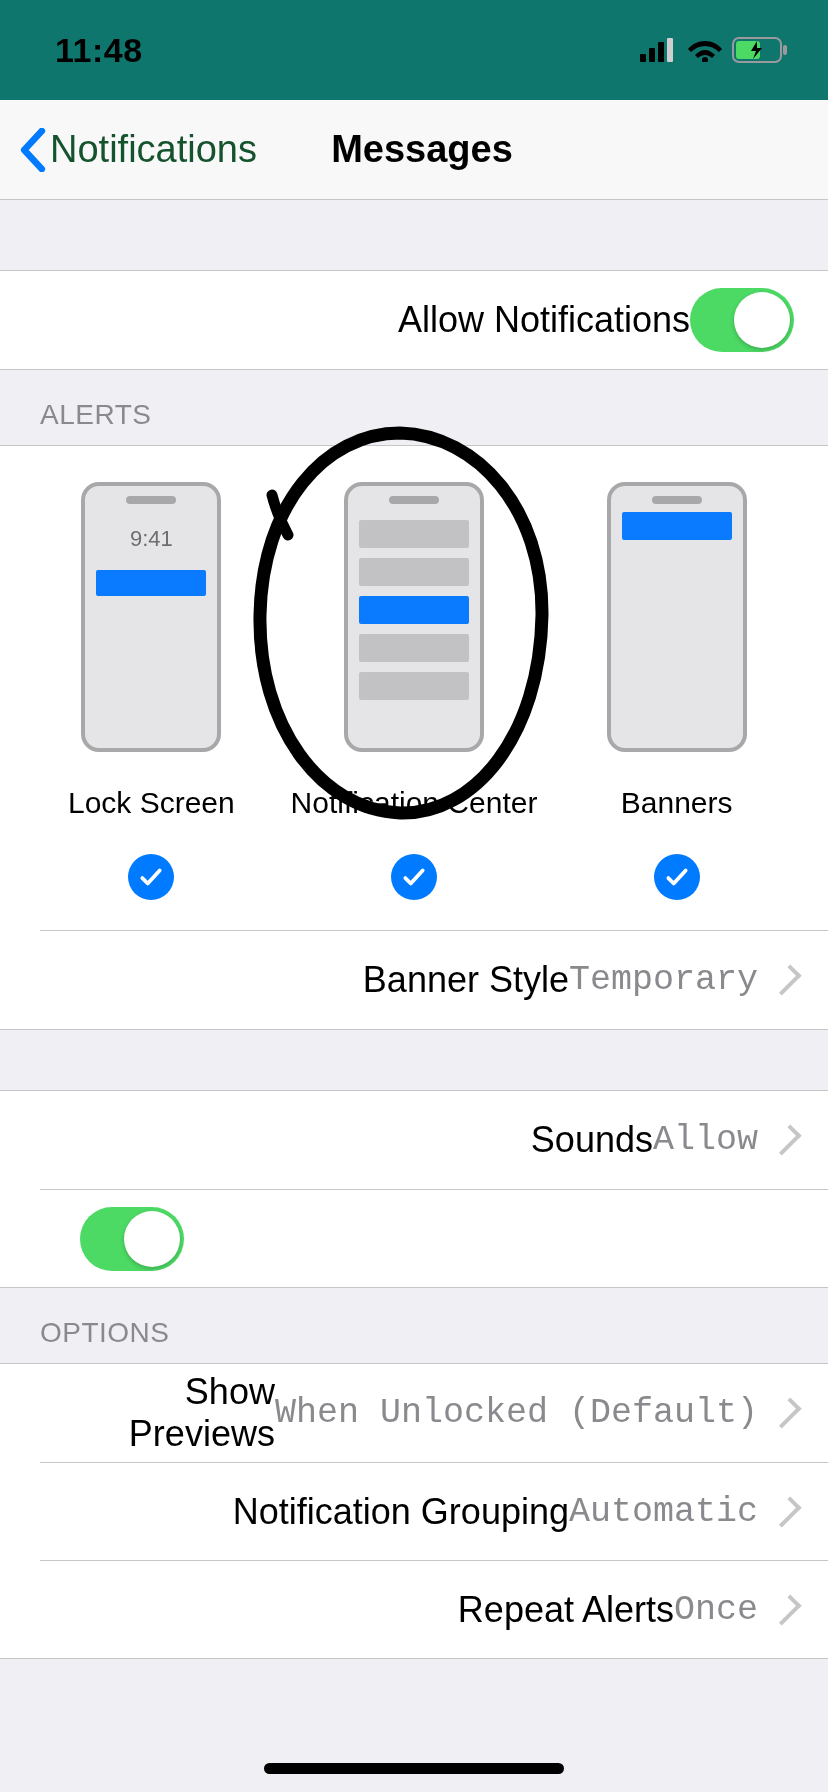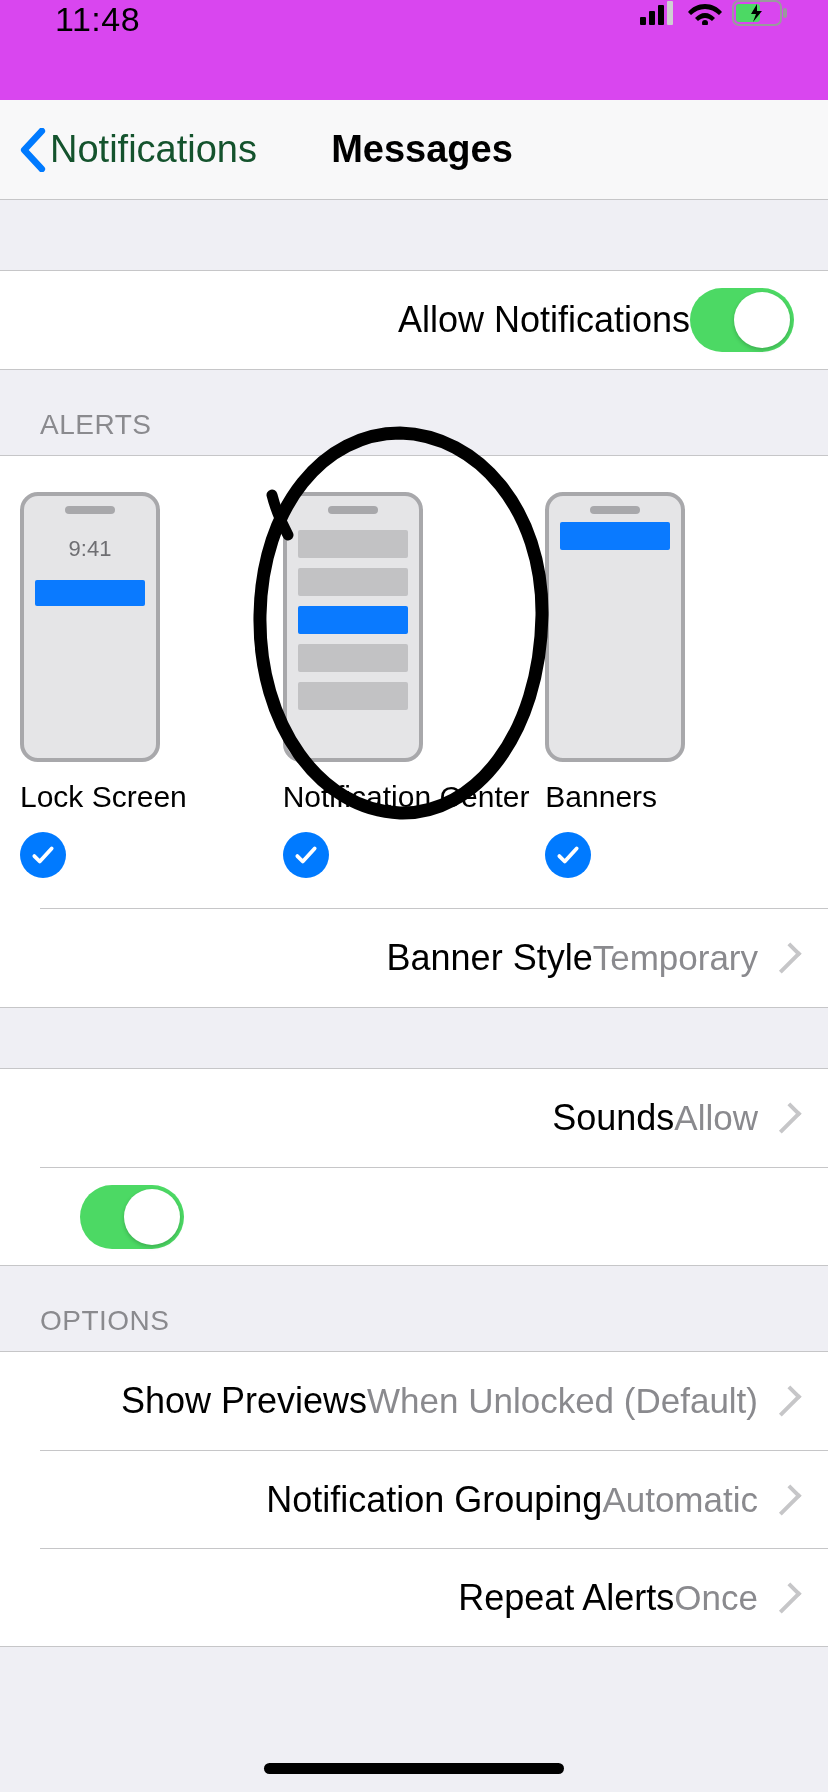--- a/index.html
+++ b/index.html
@@ -8,24 +8,24 @@
     font-family: -apple-system, "Helvetica Neue", Helvetica, Arial, sans-serif;
     background: #efeff4;
     color: #000;
     position: relative;
     overflow: hidden;
   }
 
   
   .status-bar {
     height: 100px;
-    display: flex; align-items: flex-start; justify-content: space-between;
+    display: flex; align-items: center; justify-content: space-between;
     padding: 0 40px 0 55px;
-    background: #d946ef;
-    font-weight: 400;
+    background: #0f766e;
+    font-weight: 700;
   }
   .status-time { font-size: 34px; letter-spacing: 0.5px; }
   .status-icons { display: flex; align-items: center; gap: 10px; }
 
   
   .nav-bar {
     height: 100px;
     display: flex; align-items: center;
     padding-left: 18px;
     border-bottom: 1px solid #c6c6c8;
@@ -37,37 +37,37 @@
     color: #14532d; font-size: 38px;
   }
   .nav-back svg { width: 30px; height: 44px; }
   .nav-title {
     position: absolute; left: 0; right: 0; text-align: center;
     font-size: 38px; font-weight: 600; pointer-events: none; padding-left: 16px;
   }
 
   .spacer { height: 70px; }
   .spacer-sm { height: 60px; }
-  .spacer-header { height: 85px; position: relative; }
+  .spacer-header { height: 75px; position: relative; }
   .section-header {
     position: absolute; bottom: 14px; left: 40px;
     font-size: 28px; color: #8a8a8e; letter-spacing: 0.5px;
   }
 
   .group { background: #fff; border-top: 1px solid #c6c6c8; border-bottom: 1px solid #c6c6c8; }
   .row {
     min-height: 98px;
     display: flex; align-items: center;
     padding: 0 34px 0 40px;
     font-size: 36px;
     text-align: right;
   }
   .row + .row, .sep { border-top: 1px solid #c6c6c8; margin-left: 40px; }
   .row-label { flex: 1; }
-  .row-value { color: #8a8a8e; font-size: 35px; }
+  .row-value { color: #8a8a8e; font-size: 35px; font-family: Liberation Mono, monospace; }
   .chevron {
     width: 16px; height: 28px; margin-left: 20px;
     border-top: 4px solid #c6c6c8; border-right: 4px solid #c6c6c8;
     transform: rotate(45deg);
   }
 
   
   .toggle {
     width: 104px; height: 64px; border-radius: 32px;
     background: #4cd964; position: relative;
@@ -77,21 +77,21 @@
     width: 56px; height: 56px; border-radius: 50%; background: #fff;
     box-shadow: 0 2px 4px rgba(0,0,0,0.2);
   }
 
   
   .alerts-row {
     display: flex; justify-content: space-around;
     padding: 36px 20px 30px;
   }
   .alert-opt {
-    flex: 1; display: flex; flex-direction: column; gap: 18px;
+    flex: 1; display: flex; flex-direction: column; align-items: center; gap: 34px;
   }
   .alert-label { font-size: 30px; }
   .check {
     width: 46px; height: 46px; border-radius: 50%; background: #007aff;
     display: flex; align-items: center; justify-content: center;
   }
   .check svg { width: 26px; height: 26px; }
 
   
   .phone {

